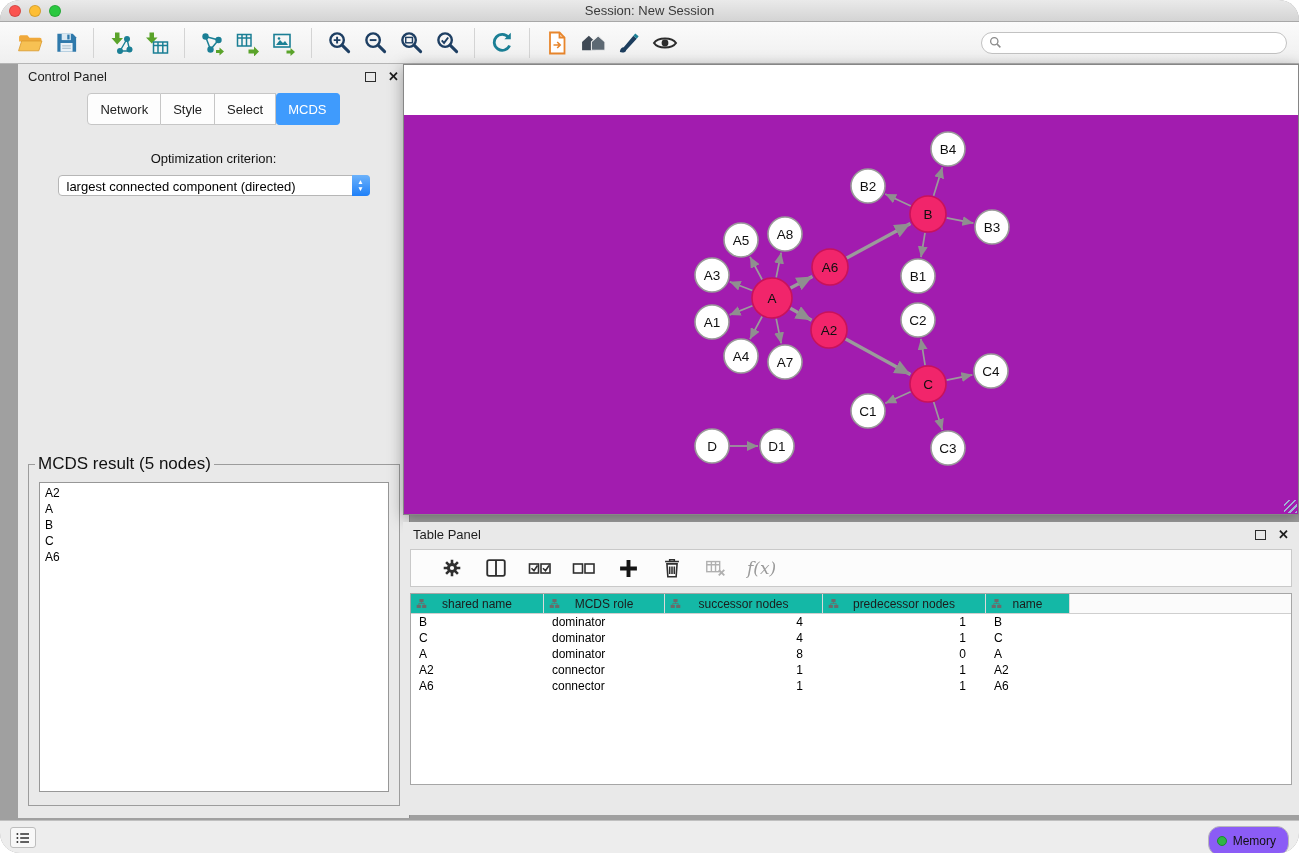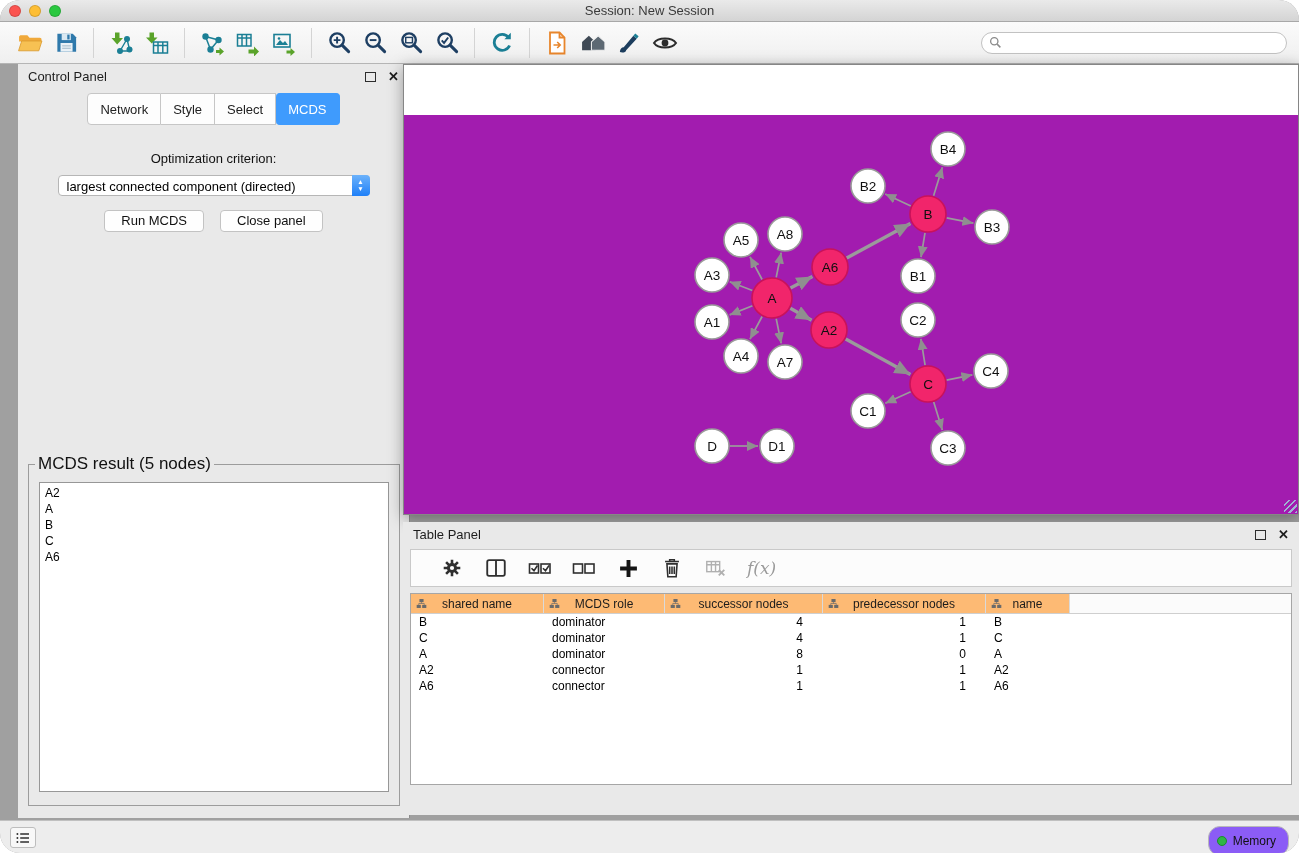--- a/index.html
+++ b/index.html
@@ -49,21 +49,21 @@
   .net-canvas{position:absolute;left:0;right:0;top:23px;bottom:0;background:#a21caf;overflow:hidden;margin-top:27px;}
   .resize-grip{position:absolute;right:1px;bottom:1px;width:13px;height:13px;background:repeating-linear-gradient(135deg,transparent 0 3px,#9db8d2 3px 4.5px);}
 
   
   .table-panel{position:absolute;left:403px;top:522px;width:896px;height:293px;background:#e9e9e9;box-sizing:border-box;}
   .tp-toolbar{position:absolute;left:7px;right:7px;top:27px;height:38px;background:#fcfcfc;border:1px solid #c9c9c9;display:flex;align-items:center;gap:14px;padding:0 26px;box-sizing:border-box;}
   .tp-tool-btn{width:30px;height:30px;display:flex;align-items:center;justify-content:center;background:transparent;border:none;padding:0;}
   .fx-label{font-family:"DejaVu Serif",serif;font-style:italic;font-size:17px;color:#9a9a9a;margin-left:2px;}
   .tp-table{position:absolute;left:7px;right:7px;top:71px;bottom:30px;background:#fff;border:1px solid #a6a6a6;overflow:hidden;box-sizing:border-box;}
   .tbl-header,.tbl-row{display:grid;grid-template-columns:133px 121px 158px 163px 84px 1fr;}
-  .tbl-header{background:#fdba74;border-bottom:1px solid #cfcfcf;height:19px;}
+  .tbl-header{background:#14b8a6;border-bottom:1px solid #cfcfcf;height:19px;}
   .th-cell{position:relative;display:flex;align-items:center;justify-content:center;font-size:12px;color:#1c1c1c;border-right:1px solid #dadada;box-sizing:border-box;}
   .th-cell svg{position:absolute;left:5px;top:4px;}
   .th-cell.filler{background:#fbfbfb;border-right:none;}
   .tbl-row{height:16px;align-items:center;font-size:12px;color:#000;}
   .td{padding:0 8px;white-space:nowrap;overflow:hidden;}
   .td.num{text-align:right;padding-right:20px;}
   .tp-tabs{position:absolute;left:0;right:0;bottom:3px;display:flex;justify-content:center;}
 
   
   .statusbar{position:absolute;left:0;right:0;top:820px;height:33px;background:#ededed;border-top:1px solid #c0c0c0;box-sizing:border-box;}
@@ -232,24 +232,20 @@
         <button class="seg-tab">Select</button>
         <button class="seg-tab active">MCDS</button>
       </div>
     <div class="opt-label">Optimization criterion:</div>
     <div class="dropdown">
       <span>largest connected component (directed)</span>
       <span class="stepper">
           <span>▲</span>
           <span>▼</span>
         </span>
-    </div>
-    <div class="cp-buttons">
-      <button class="btn">Run MCDS</button>
-      <button class="btn">Close panel</button>
     </div>
     <fieldset class="result-fieldset" style="position:absolute;">
       <legend>MCDS result (5 nodes)</legend>
       <div style="position:relative;width:100%;height:calc(100% - 2px);">
         <div class="result-list">
             <div class="result-item">A2</div>
             <div class="result-item">A</div>
             <div class="result-item">B</div>
             <div class="result-item">C</div>
             <div class="result-item">A6</div>

